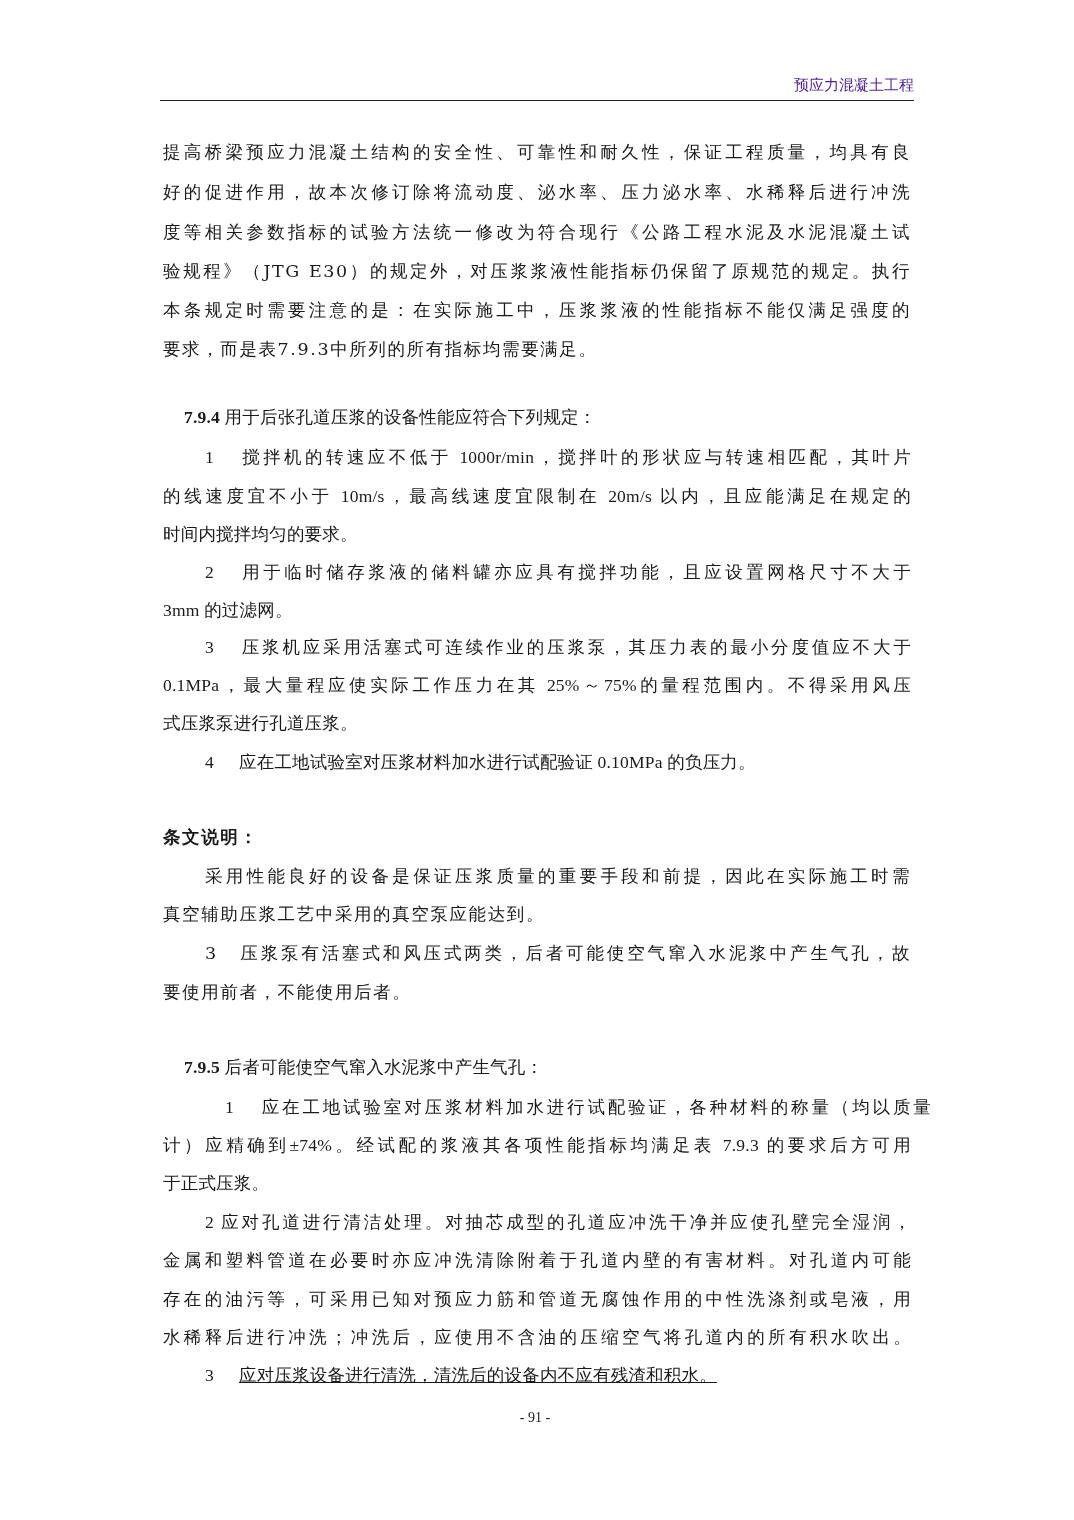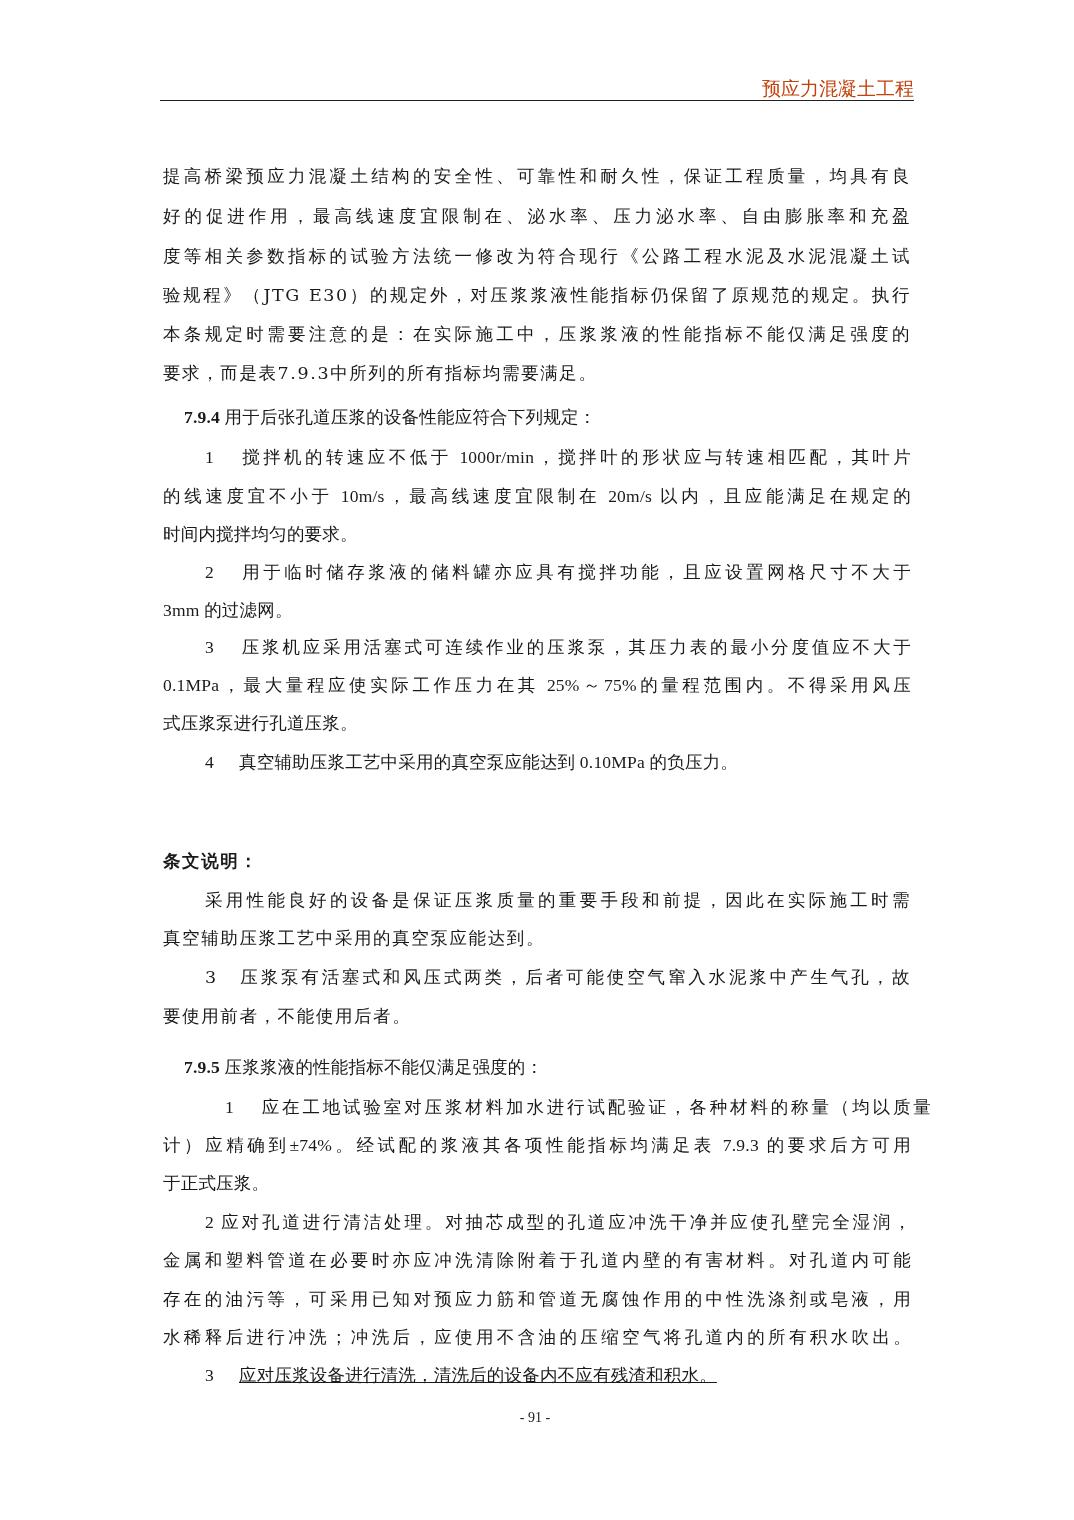--- a/index.html
+++ b/index.html
@@ -1,43 +1,43 @@
 <!DOCTYPE html>
 <html><head>
 <meta charset="utf-8">
 <style>
   html, body { margin: 0; padding: 0; background: #ffffff; }
   body { width: 1074px; height: 1520px; position: relative; overflow: hidden;
          font-family: "DejaVu Serif", "Liberation Serif", serif; color: #1a1a1a; }
-  .header-title { position: absolute; right: 160px; top: 76px; font-size: 19px;
-         font-family: Liberation Sans, sans-serif; color: #c2410c; }
+  .header-title { position: absolute; right: 160px; top: 76px; font-size: 15px;
+         font-family: Liberation Sans, sans-serif; color: #4c1d95; }
   .header-rule { position: absolute; left: 160px; width: 754px; top: 100px; height: 0;
          border-top: 1.5px solid #222; }
   .line { position: absolute; left: 163px; width: 748px; font-size: 17.5px; line-height: 24px;
           white-space: nowrap; letter-spacing: 0.3px; }
   .just { text-align: justify; text-align-last: justify; }
-  .kai { font-family: "DejaVu Serif", serif; letter-spacing: 1.6px; margin-top: 24px; }
+  .kai { font-family: "DejaVu Serif", serif; letter-spacing: 1.6px; }
   .song { font-family: "Liberation Serif", "DejaVu Serif", serif; letter-spacing: 0.2px; }
   .indent { left: 205px; width: 706px; }
   .bold { font-weight: bold; }
   .num { display: inline-block; width: 34px; }
   .page-num { position: absolute; left: 0; width: 1070px; text-align: center; top: 1410px;
               font-size: 14px; font-family: "Liberation Serif", serif; }
 </style>
 </head>
 <body>
 
 <div>
   <div class="header-title">预应力混凝土工程</div>
   <div class="header-rule"></div>
 </div>
 
 <div>
   <div class="line kai just" style="top:140px">提高桥梁预应力混凝土结构的安全性、可靠性和耐久性，保证工程质量，均具有良</div>
-  <div class="line kai just" style="top:180px">好的促进作用，最高线速度宜限制在、泌水率、压力泌水率、自由膨胀率和充盈</div>
+  <div class="line kai just" style="top:180px">好的促进作用，故本次修订除将流动度、泌水率、压力泌水率、水稀释后进行冲洗</div>
   <div class="line kai just" style="top:220px">度等相关参数指标的试验方法统一修改为符合现行《公路工程水泥及水泥混凝土试</div>
   <div class="line kai just" style="top:259px">验规程》（JTG E30）的规定外，对压浆浆液性能指标仍保留了原规范的规定。执行</div>
   <div class="line kai just" style="top:298px">本条规定时需要注意的是：在实际施工中，压浆浆液的性能指标不能仅满足强度的</div>
   <div class="line kai" style="top:337px">要求，而是表7.9.3中所列的所有指标均需要满足。</div>
 </div>
 
 <div>
   <div class="line song" style="top:405px; left:184px;">
     <span class="bold">7.9.4</span>
     <span>用于后张孔道压浆的设备性能应符合下列规定：</span>
@@ -54,38 +54,38 @@
   </div>
   <div class="line song" style="top:598px">3mm 的过滤网。</div>
 
   <div class="line song indent just" style="top:635px;">
     <span class="num">3</span><span>压浆机应采用活塞式可连续作业的压浆泵，其压力表的最小分度值应不大于</span>
   </div>
   <div class="line song just" style="top:673px">0.1MPa，最大量程应使实际工作压力在其 25%～75%的量程范围内。不得采用风压</div>
   <div class="line song" style="top:711px">式压浆泵进行孔道压浆。</div>
 
   <div class="line song indent" style="top:750px;">
-    <span class="num">4</span><span>真空辅助压浆工艺中采用的真空泵应能达到 0.10MPa 的负压力。</span>
+    <span class="num">4</span><span>应在工地试验室对压浆材料加水进行试配验证 0.10MPa 的负压力。</span>
   </div>
 </div>
 
 <div>
   <div class="line kai bold" style="top:825px">条文说明：</div>
   <div class="line kai indent just" style="top:864px">采用性能良好的设备是保证压浆质量的重要手段和前提，因此在实际施工时需</div>
   <div class="line kai" style="top:902px">真空辅助压浆工艺中采用的真空泵应能达到。</div>
   <div class="line kai indent just" style="top:941px;">
     <span class="num">3</span><span>压浆泵有活塞式和风压式两类，后者可能使空气窜入水泥浆中产生气孔，故</span>
   </div>
   <div class="line kai" style="top:980px">要使用前者，不能使用后者。</div>
 </div>
 
 <div>
   <div class="line song" style="top:1055px; left:184px;">
     <span class="bold">7.9.5</span>
-    <span>压浆浆液的性能指标不能仅满足强度的：</span>
+    <span>后者可能使空气窜入水泥浆中产生气孔：</span>
   </div>
 
   <div class="line song indent just" style="top:1095px;margin-left:20px;">
     <span class="num">1</span><span>应在工地试验室对压浆材料加水进行试配验证，各种材料的称量（均以质量</span>
   </div>
   <div class="line song just" style="top:1133px">计）应精确到±74%。经试配的浆液其各项性能指标均满足表 7.9.3 的要求后方可用</div>
   <div class="line song" style="top:1171px">于正式压浆。</div>
 
   <div class="line song indent just" style="top:1210px;">
     <span>2</span>&nbsp;<span>应对孔道进行清洁处理。对抽芯成型的孔道应冲洗干净并应使孔壁完全湿润，</span>

